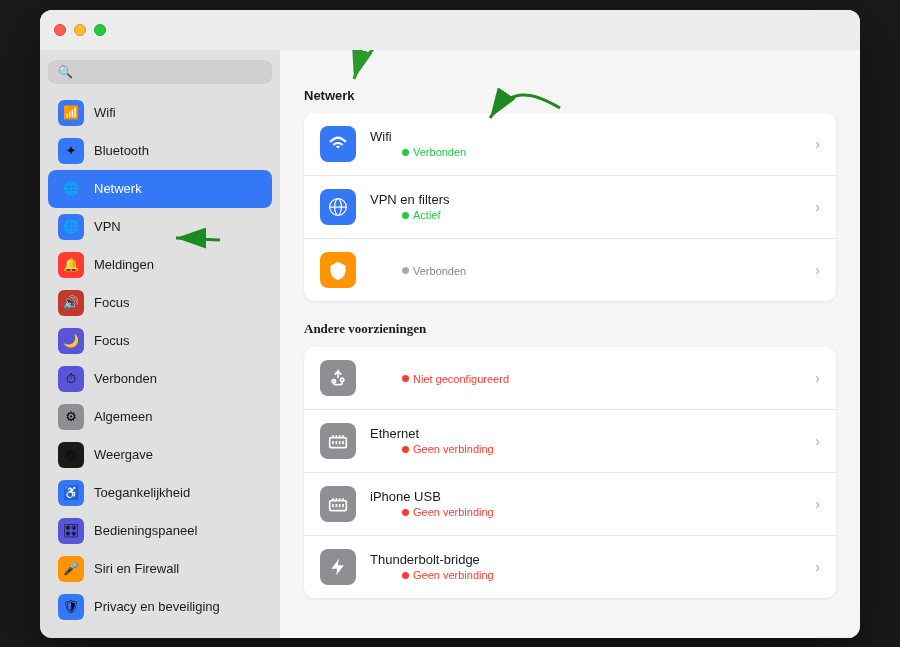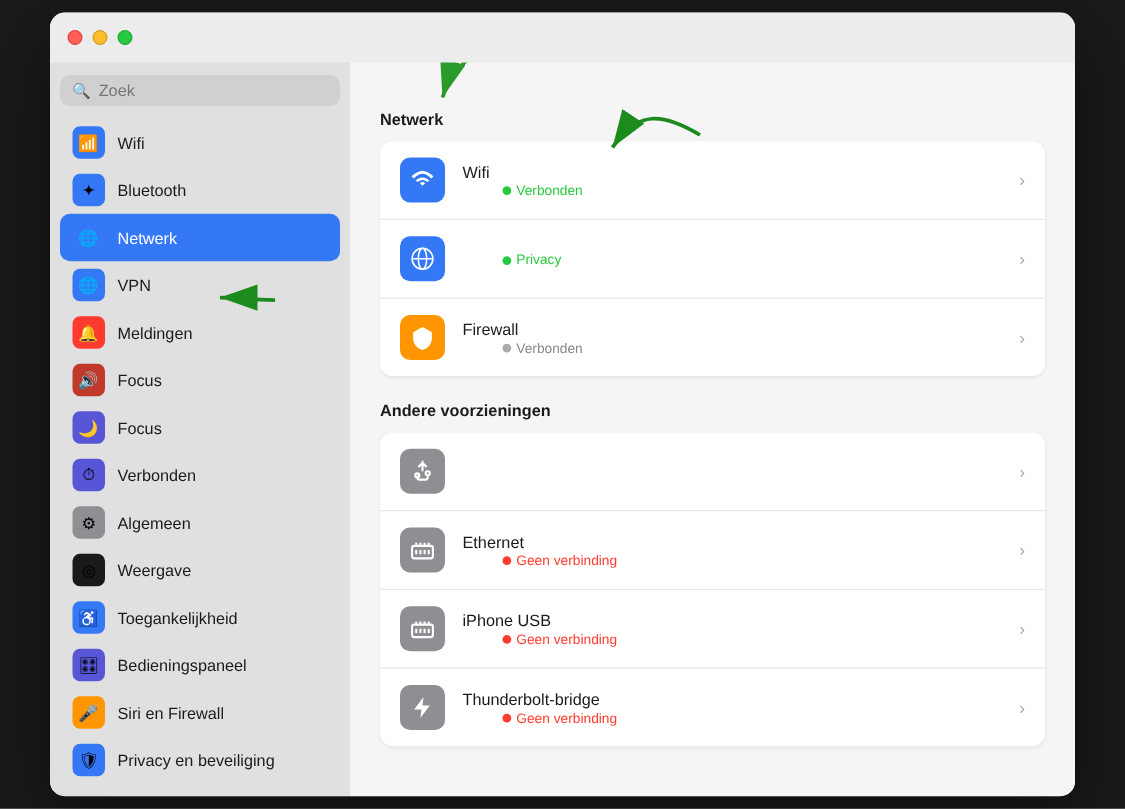--- a/index.html
+++ b/index.html
@@ -189,21 +189,20 @@
       <div class="dot dot-yellow"></div>
       <div class="dot dot-green"></div>
     </div>
   </div>
 
   <div class="content">
 
     <div class="sidebar">
       <div class="search-box">
         <span class="search-icon-svg">🔍</span>
-        <input type="text" placeholder="Zoek" style="">
       </div>
 
       <div id="sidebar-items">
           <div class="sidebar-item">
     <div class="icon-circle" style="background:#3478f6; font-size:13px;">
       📶
     </div>
     <span class="sidebar-label">Wifi</span>
   </div>
           <div class="sidebar-item">
@@ -321,52 +320,56 @@
     </div>
             <div class="card-item">
       <div class="card-icon" style="background:#3478f6;">
         <svg viewBox="0 0 24 24" fill="white" width="20" height="20">
                   <circle cx="12" cy="12" r="10" stroke="white" stroke-width="1.5" fill="none"></circle>
                   <ellipse cx="12" cy="12" rx="4" ry="10" stroke="white" stroke-width="1.5" fill="none"></ellipse>
                   <line x1="2" y1="12" x2="22" y2="12" stroke="white" stroke-width="1.5"></line>
                 </svg>
       </div>
       <div class="card-text">
+        <div class="card-name">VPN en filters</div>
         <div class="card-status">
           <span class="status-dot status-green"></span>
-          <span style="color:#28c840">Privacy</span>
+          <span style="color:#28c840">Actief</span>
         </div>
       </div>
       <span class="chevron">›</span>
     </div>
             <div class="card-item">
       <div class="card-icon" style="background:#ff9500;">
         <svg viewBox="0 0 24 24" fill="white" width="20" height="20">
                   <path d="M12 2L3 7v6c0 5 3.7 9.7 9 11 5.3-1.3 9-6 9-11V7l-9-5z"></path>
                 </svg>
       </div>
       <div class="card-text">
-        <div class="card-name">Firewall</div>
         <div class="card-status">
           <span class="status-dot status-gray"></span>
           <span style="color:#888">Verbonden</span>
         </div>
       </div>
       <span class="chevron">›</span>
     </div>
           </div>
-          <div class="section-title" style="margin-top: 8px;">Andere voorzieningen</div>
+          <div class="section-title" style="margin-top: 8px; font-family: Liberation Serif, serif;">Andere voorzieningen</div>
           <div class="card-list">
             <div class="card-item">
       <div class="card-icon" style="background:#8e8e93;">
         <svg viewBox="0 0 24 24" fill="none" stroke="white" stroke-width="2" width="20" height="20">
                   <path d="M12 2v10M8 8l4-4 4 4M7 14a2 2 0 100 4 2 2 0 000-4zM17 12a2 2 0 100 4 2 2 0 000-4zM7 16v2a2 2 0 002 2h6a2 2 0 002-2v-2"></path>
                 </svg>
       </div>
       <div class="card-text">
+        <div class="card-status">
+          <span class="status-dot status-red"></span>
+          <span style="color:#ff3b30">Niet geconfigureerd</span>
+        </div>
       </div>
       <span class="chevron">›</span>
     </div>
             <div class="card-item">
       <div class="card-icon" style="background:#8e8e93;">
         <svg viewBox="0 0 24 24" fill="none" stroke="white" stroke-width="2" width="20" height="20">
                   <rect x="2" y="8" width="20" height="12" rx="2"></rect>
                   <path d="M6 8V5M10 8V5M14 8V5M18 8V5"></path>
                   <line x1="6" y1="12" x2="6" y2="16"></line>
                   <line x1="10" y1="12" x2="10" y2="16"></line>

